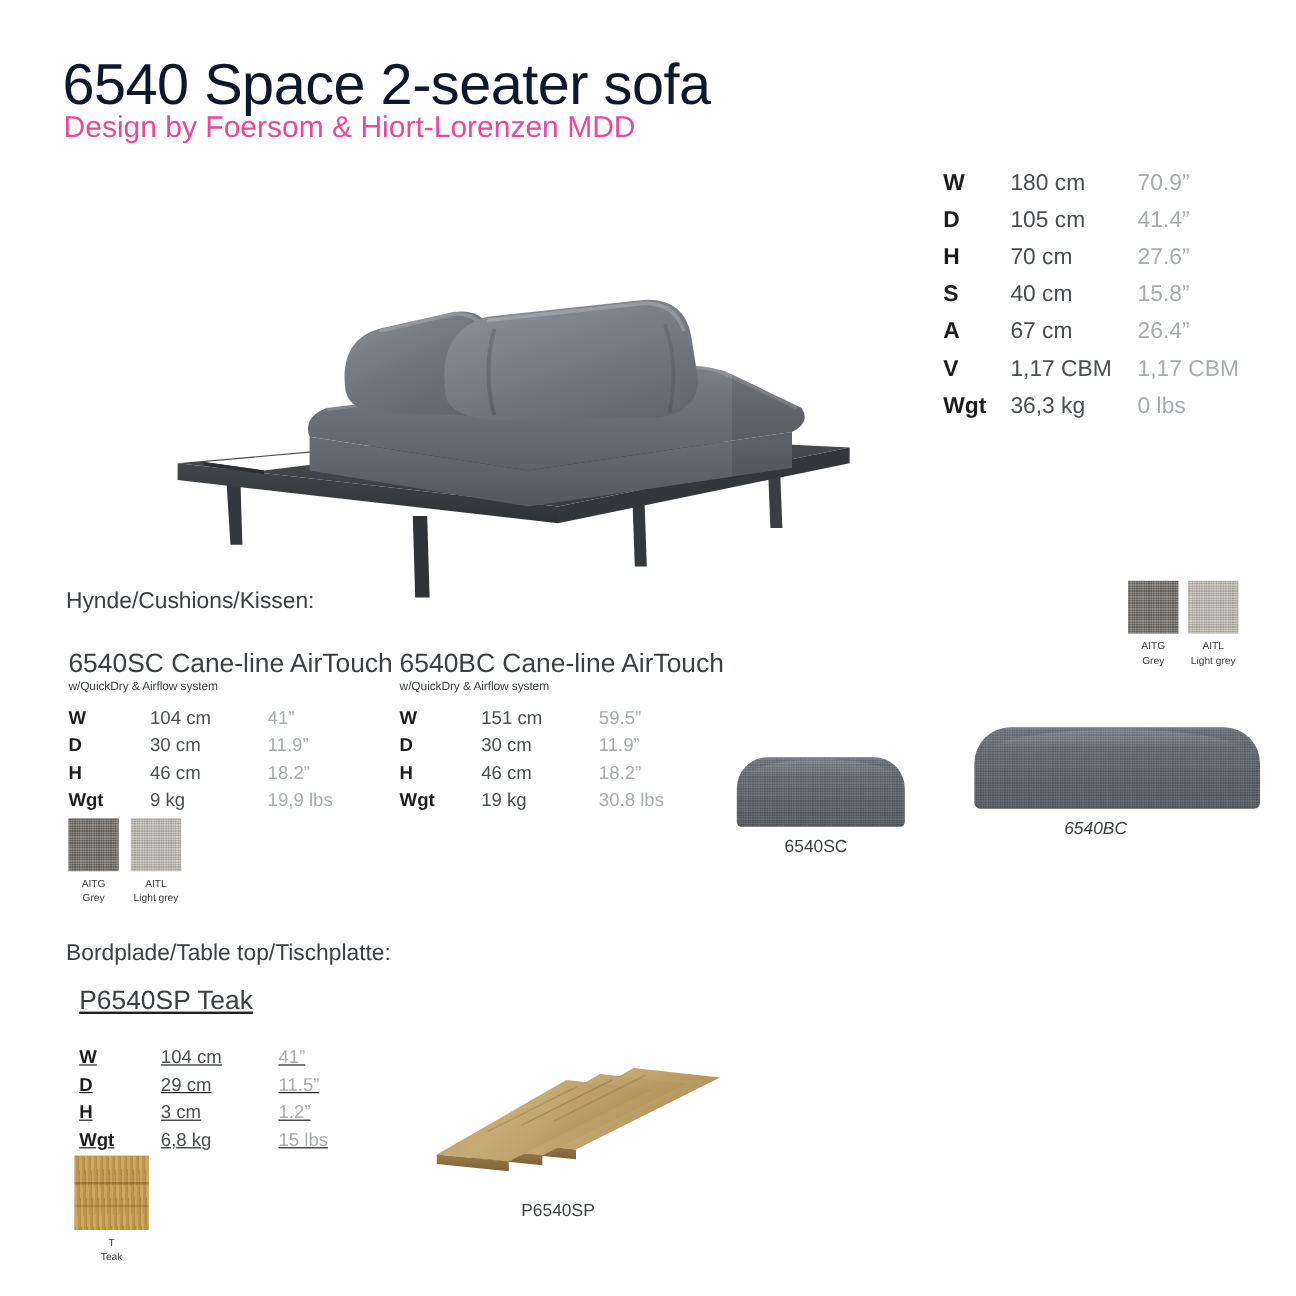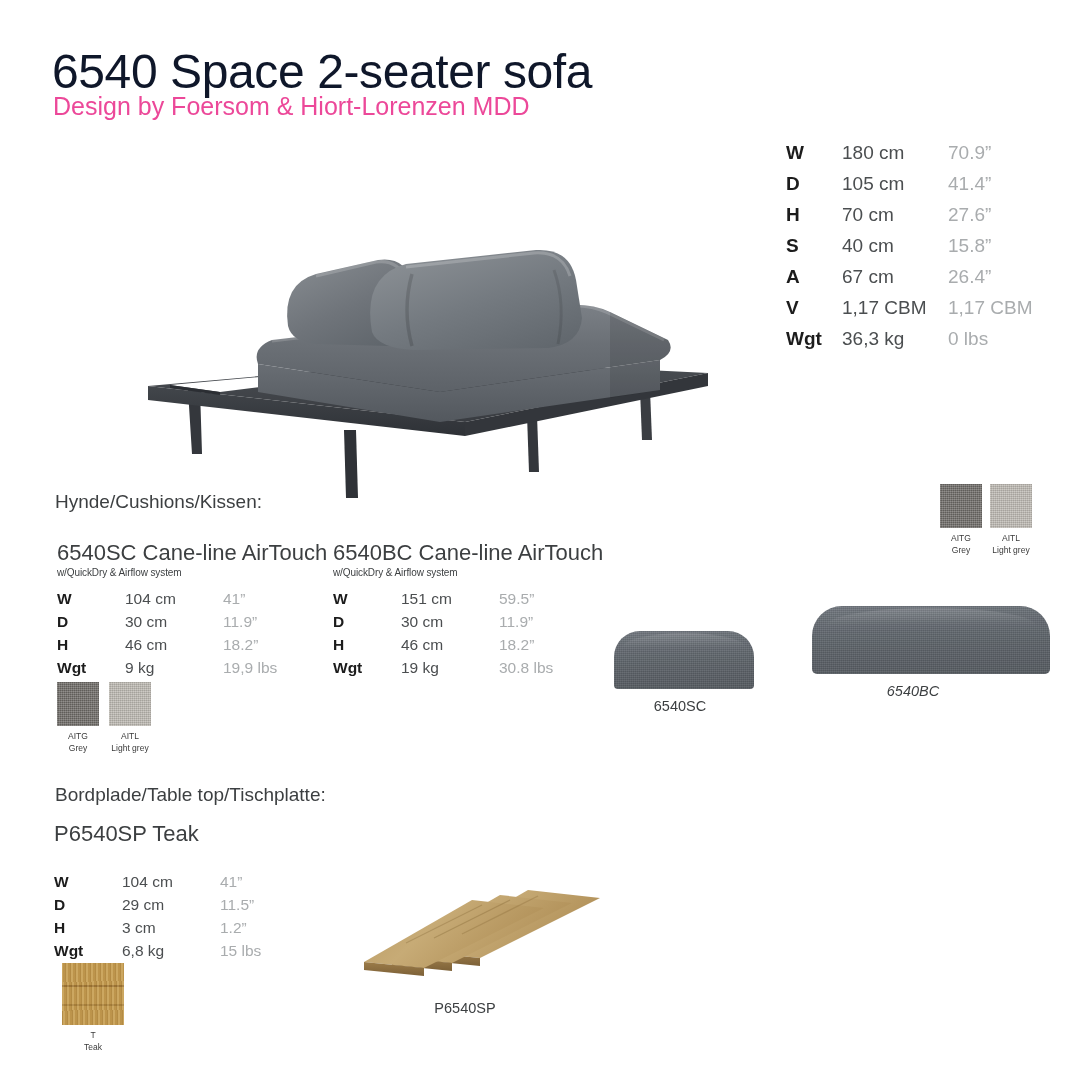--- a/index.html
+++ b/index.html
@@ -376,21 +376,21 @@
 
 <div class="abs" style="left:812px; top:606px; width:202px;font-style:italic;">
   <div class="cushion" style="width:238px; height:68px; border-radius:30px 30px 5px 5px;">
     <div class="hl"></div>
   </div>
   <div class="render-caption" style="margin-top:9px;">6540BC</div>
 </div>
 
 <div class="abs section-heading" style="left:55px; top:784px;">Bordplade/Table top/Tischplatte:</div>
 
-<div class="abs prod-block" style="left:54px; top:821px;">
+<div class="abs prod-block" style="left:66px; top:821px;text-decoration:underline;">
   <div class="prod-name">P6540SP Teak</div>
   <table class="spec-table" style="margin-top:26px;">
     <tbody>
       <tr>
         <td class="c-label">W</td>
         <td class="c-metric">104 cm</td>
         <td class="c-imp">41”</td>
       </tr>
       <tr>
         <td class="c-label">D</td>

